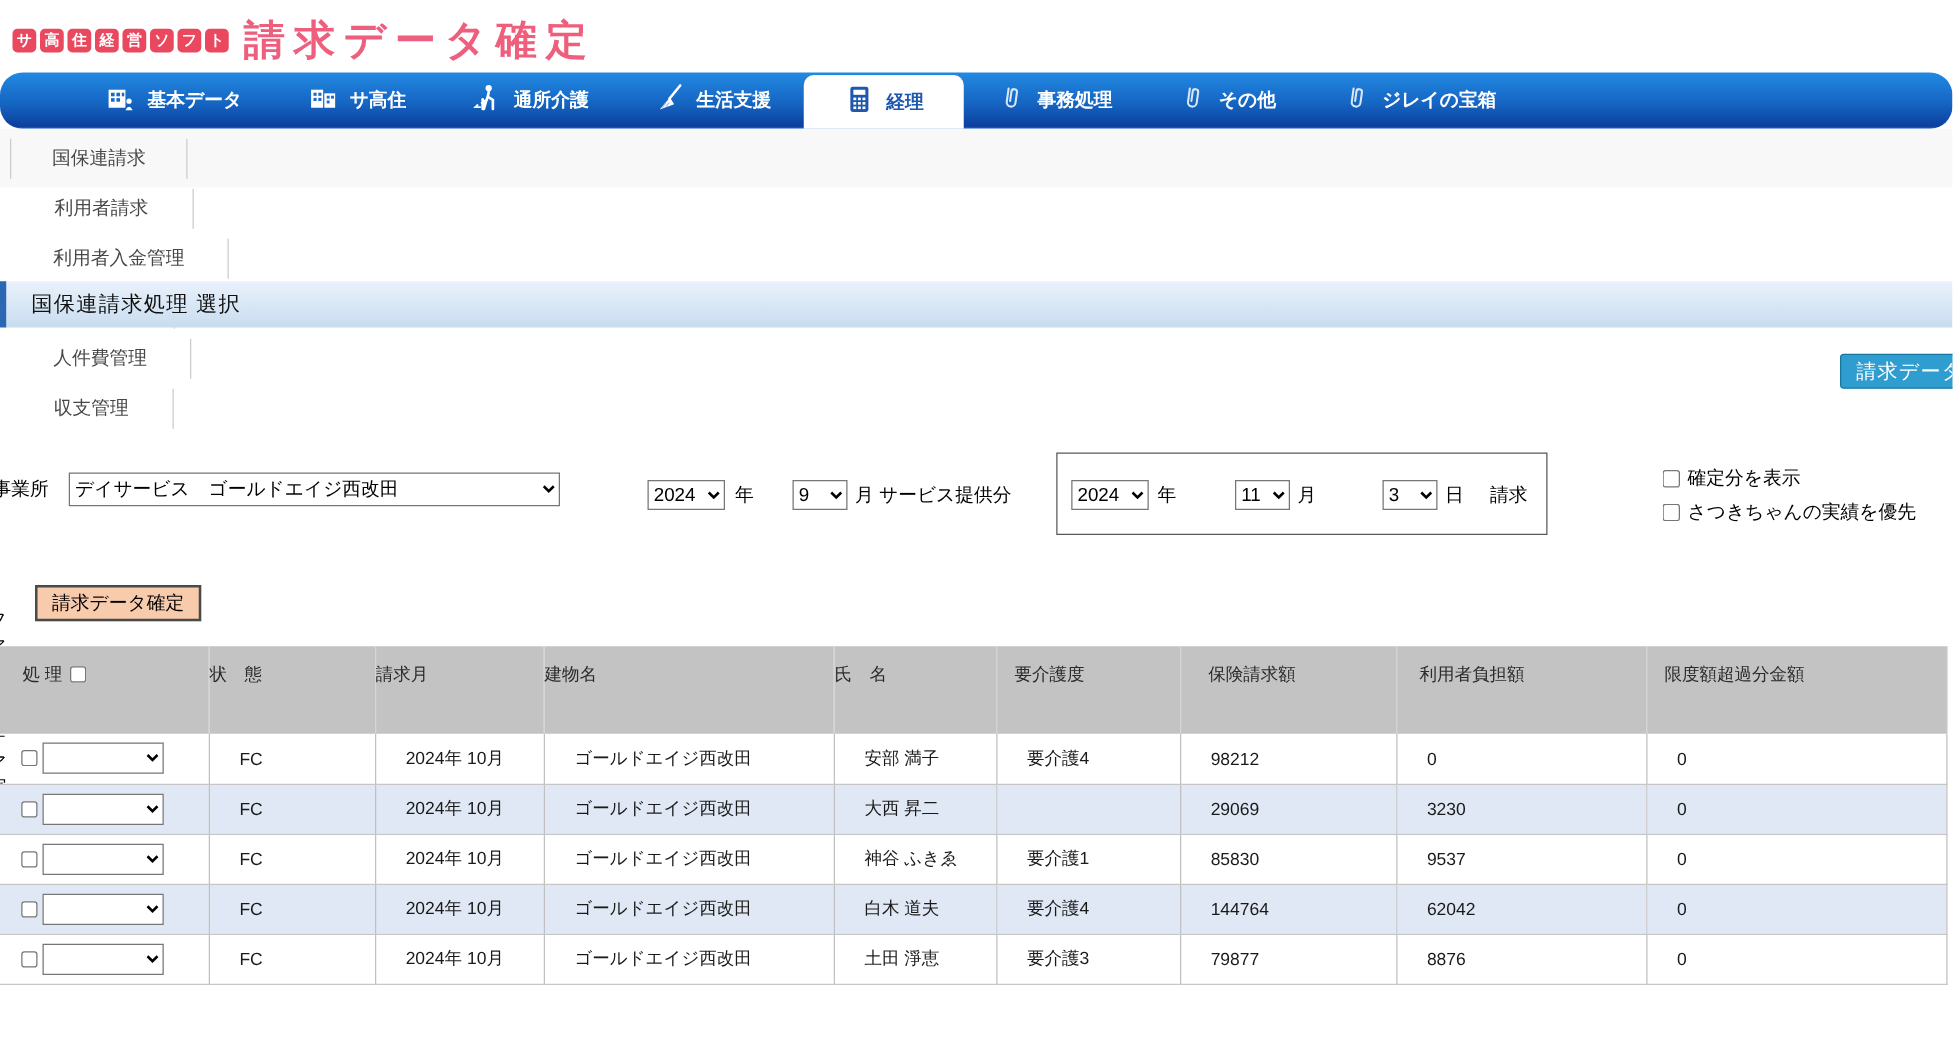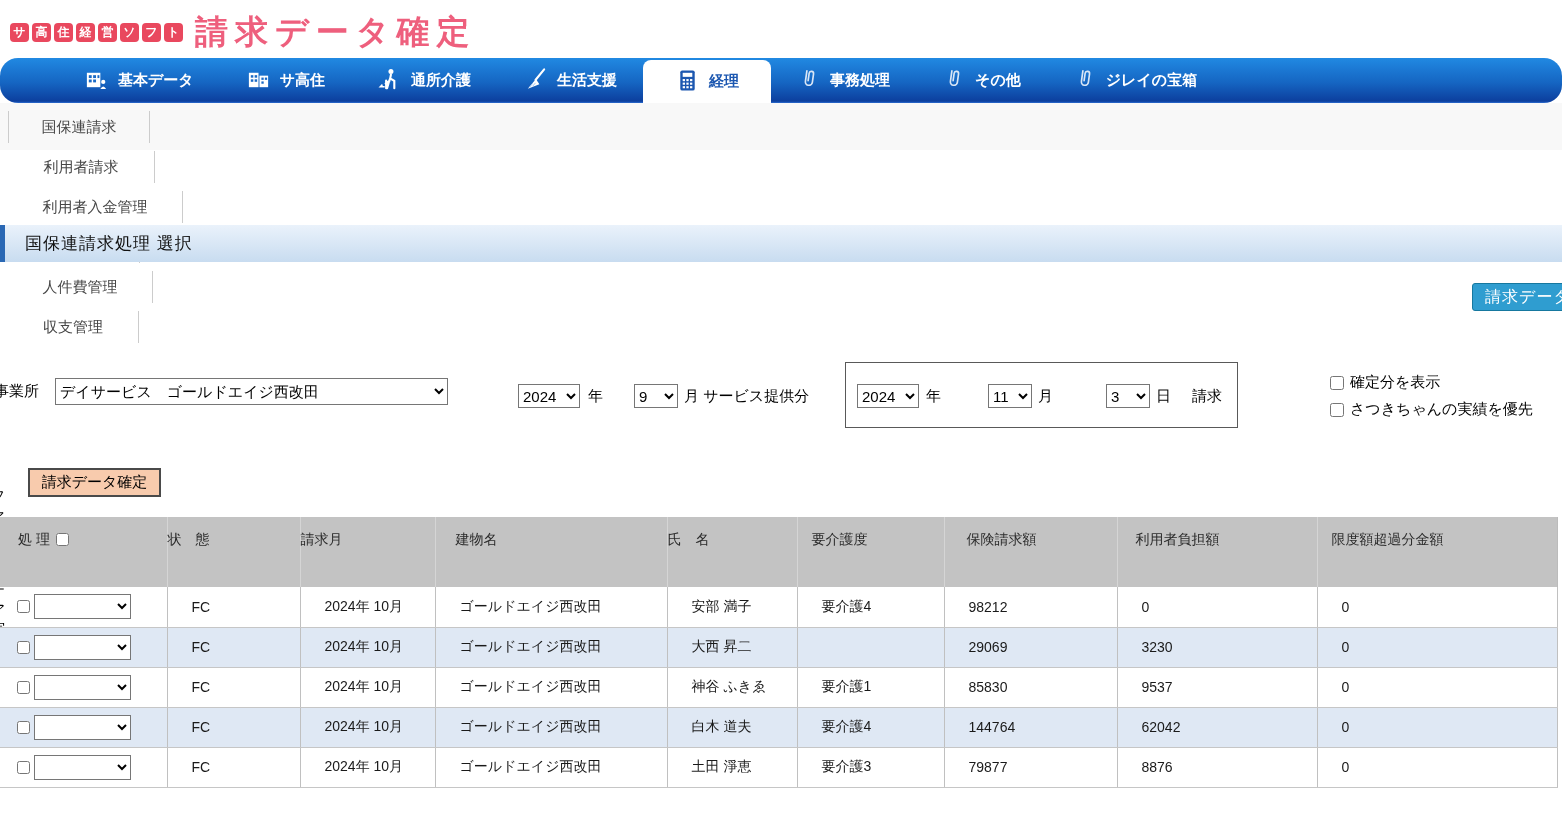--- a/index.html
+++ b/index.html
@@ -68,21 +68,21 @@
     border-right:1px solid #bbb; }
   th { background:#c3c3c3; height:70px; vertical-align:top; padding-top:14px;
     font-size:14px; font-weight:normal; color:#2b2b2b; text-align:left;
     border-right:1px solid #d5d5d5; white-space:nowrap; }
   th:last-child { border-right:none; }
   td { height:40px; font-size:14px; color:#1a1a1a; vertical-align:middle;
     border-right:1px solid #c0c0c0; border-bottom:1px solid #c6c6c6;
     padding-left:24px; white-space:nowrap; overflow:hidden;margin-left:40px; }
   tr.alt td { background:#dfe8f4; }
   th.c { padding-left:0;margin-top:33px; }
-  th.p18 { padding-left:18px; } th.p20 { padding-left:20px; }
+  th.p18 { padding-left:18px; } th.p20 { }
   th.p14 { padding-left:14px; } th.p22 { padding-left:22px; }
   .proc-cell { display:flex; align-items:center; }
   .proc-cell input[type=checkbox] { width:13px; height:13px; margin-left:-7px; flex:0 0 auto; }
   .proc-cell select { width:97px; height:25px; margin-left:4px; }
   th .hdr-chk { width:13px; height:13px; margin-left:6px; vertical-align:-2px; }
 </style>
 </head>
 <body>
 
 <div class="logo-bar">

